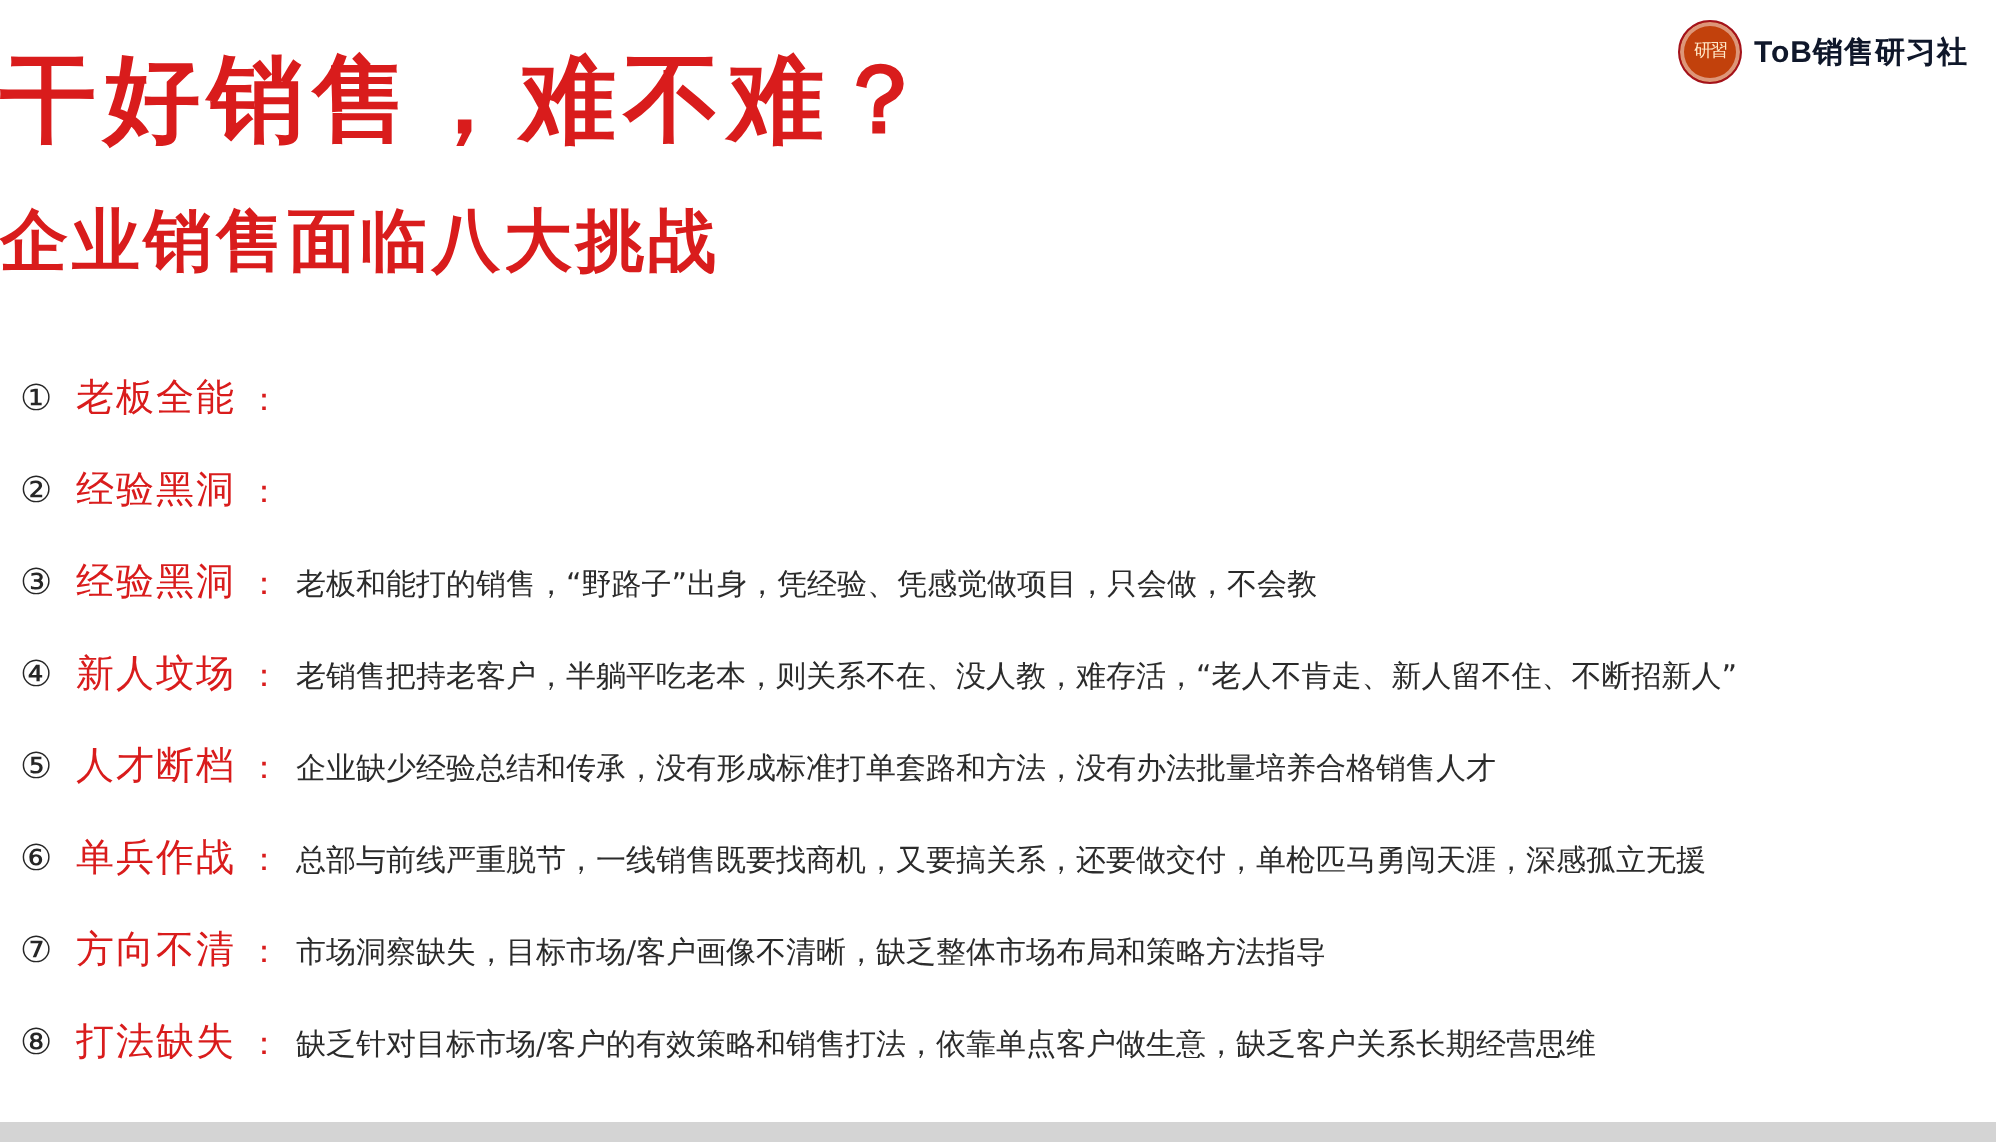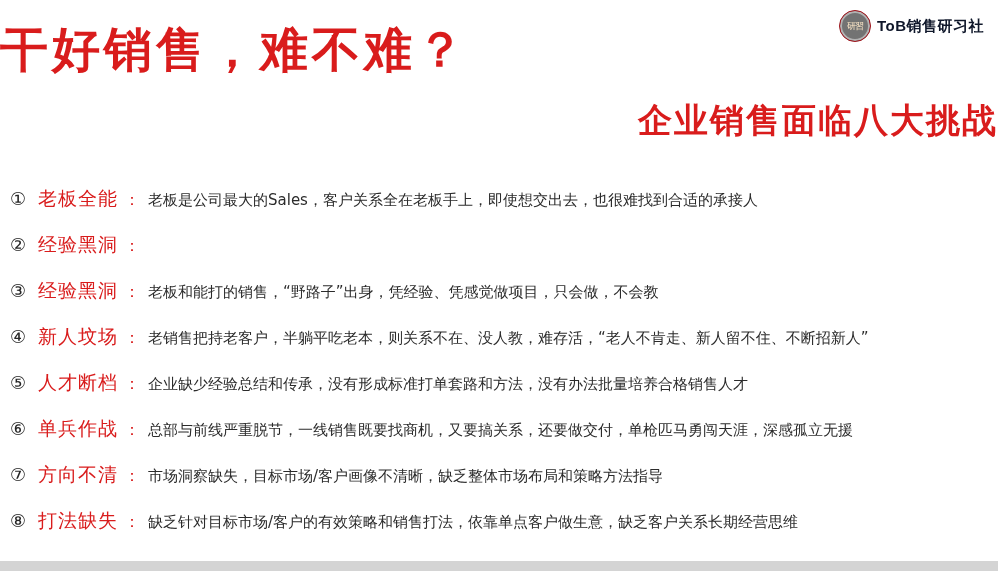--- a/index.html
+++ b/index.html
@@ -27,21 +27,21 @@
     top: 10px;
     right: 14px;
     display: flex;
     align-items: center;
     gap: 6px;
   }
   .brand-seal {
     width: 30px;
     height: 30px;
     border-radius: 50%;
-    background: #737373;
+    background: #c2410c;
     border: 1px solid #a4121a;
     position: relative;
     display: flex;
     align-items: center;
     justify-content: center;
     box-shadow: inset 0 0 0 2px rgba(255,255,255,.45);
   }
   .brand-seal span {
     color: #ffe9c9;
     font-size: 9px;
@@ -67,21 +67,21 @@
     font-size: 48px;
     font-weight: bold;
     letter-spacing: 4px;
     font-family: "DejaVu Sans", "Liberation Sans", sans-serif;
   }
   .title-sub {
     position: absolute;
     top: 98px;
     left: 0;
     width: 998px;
-    text-align: right;
+    text-align: left;
     color: #d91c1c;
     font-size: 34px;
     font-weight: bold;
     letter-spacing: 2px;
     font-family: "DejaVu Sans", "Liberation Sans", sans-serif;
   }
 
   
   .challenge-list {
     position: absolute;
@@ -151,21 +151,20 @@
 
   <div class="title-main">干好销售，难不难？</div>
   <div class="title-sub">企业销售面临八大挑战</div>
 
   <div class="challenge-list">
 
     <div class="challenge-row">
       <div class="row-num">①</div>
       <div class="row-key">老板全能</div>
       <div class="row-colon">：</div>
-      <div class="row-text">老板是公司最大的Sales，客户关系全在老板手上，即使想交出去，也很难找到合适的承接人</div>
     </div>
 
     <div class="challenge-row">
       <div class="row-num">②</div>
       <div class="row-key">经验黑洞</div>
       <div class="row-colon">：</div>
     </div>
 
     <div class="challenge-row">
       <div class="row-num">③</div>

